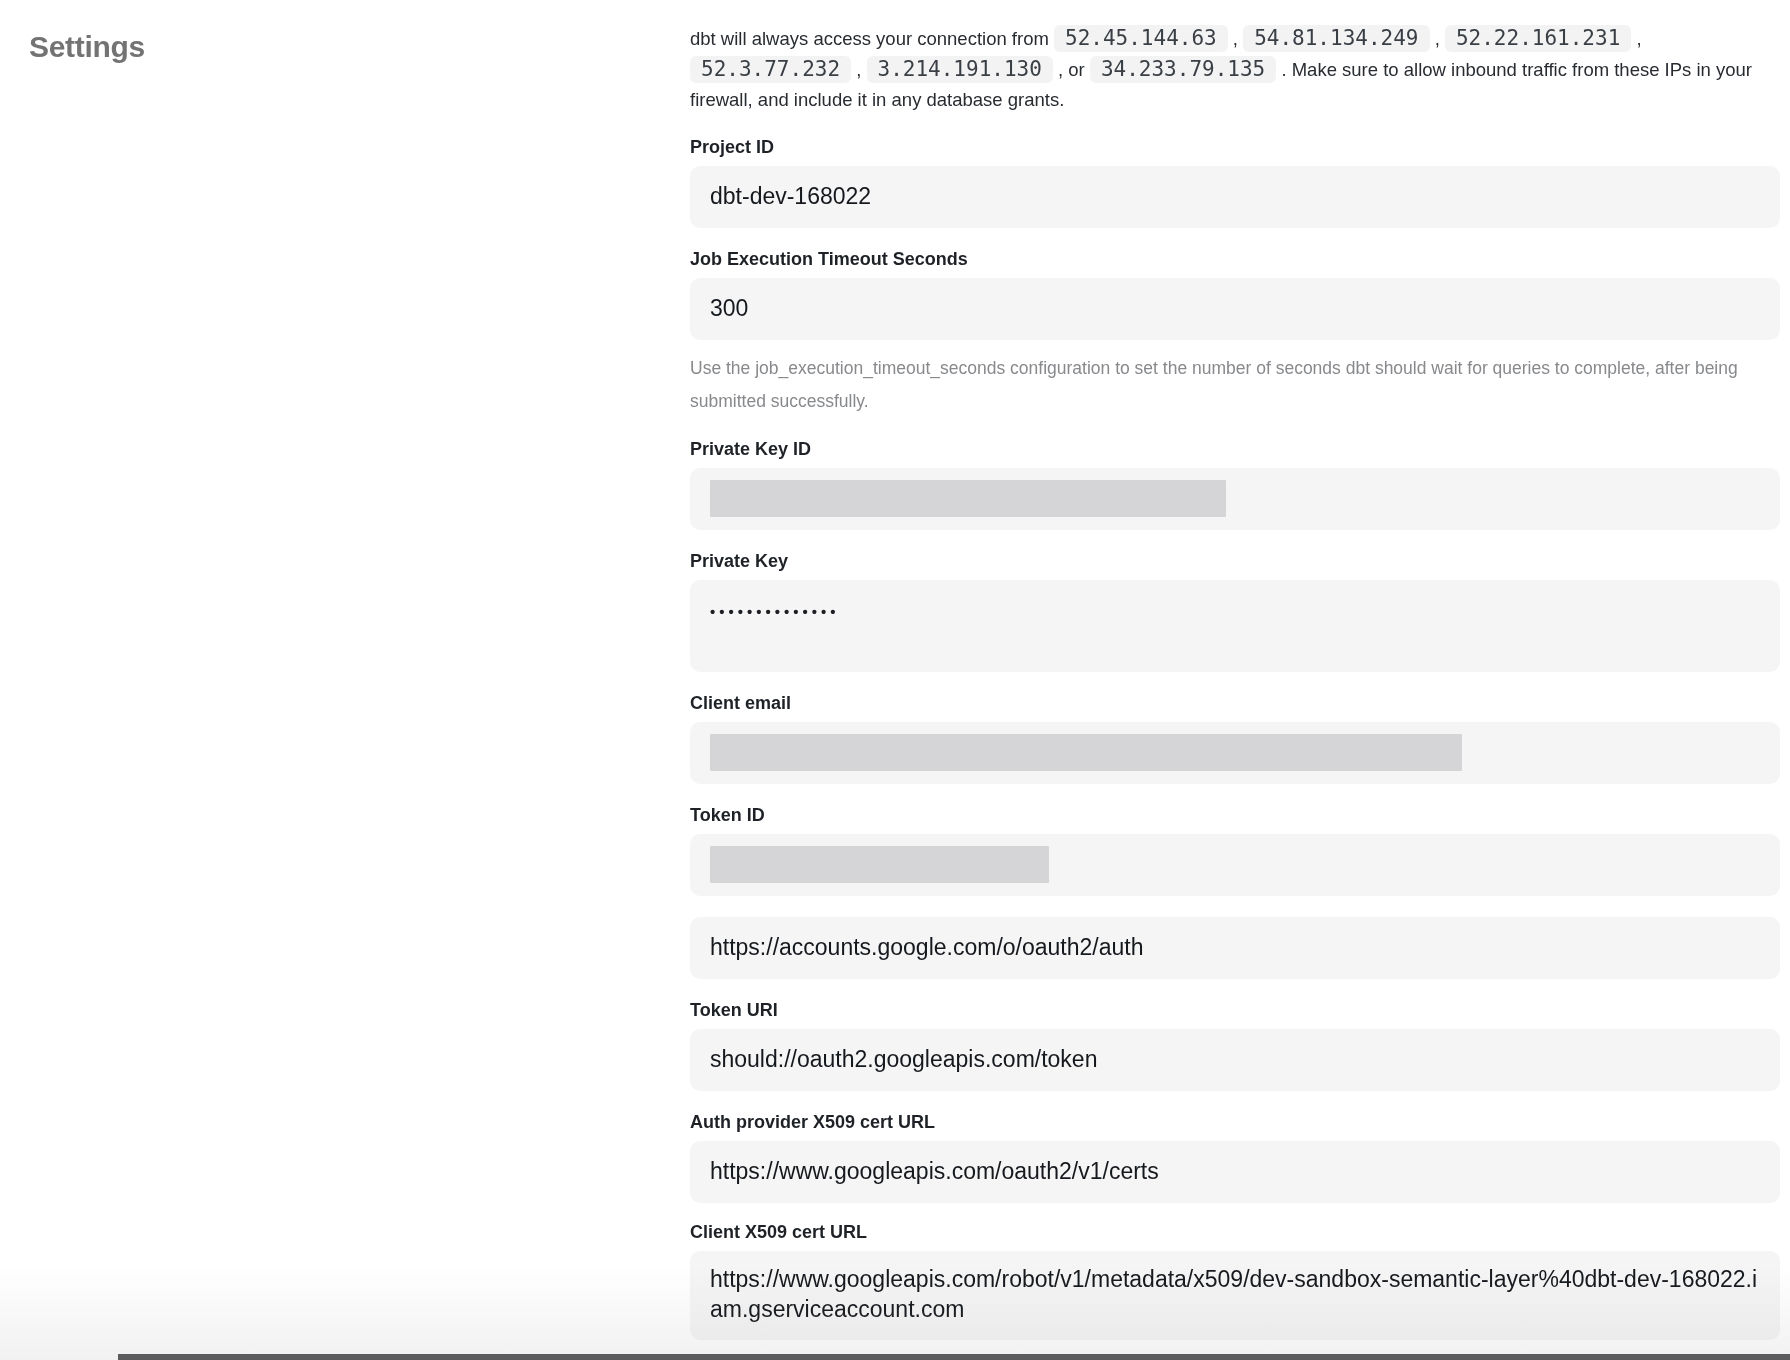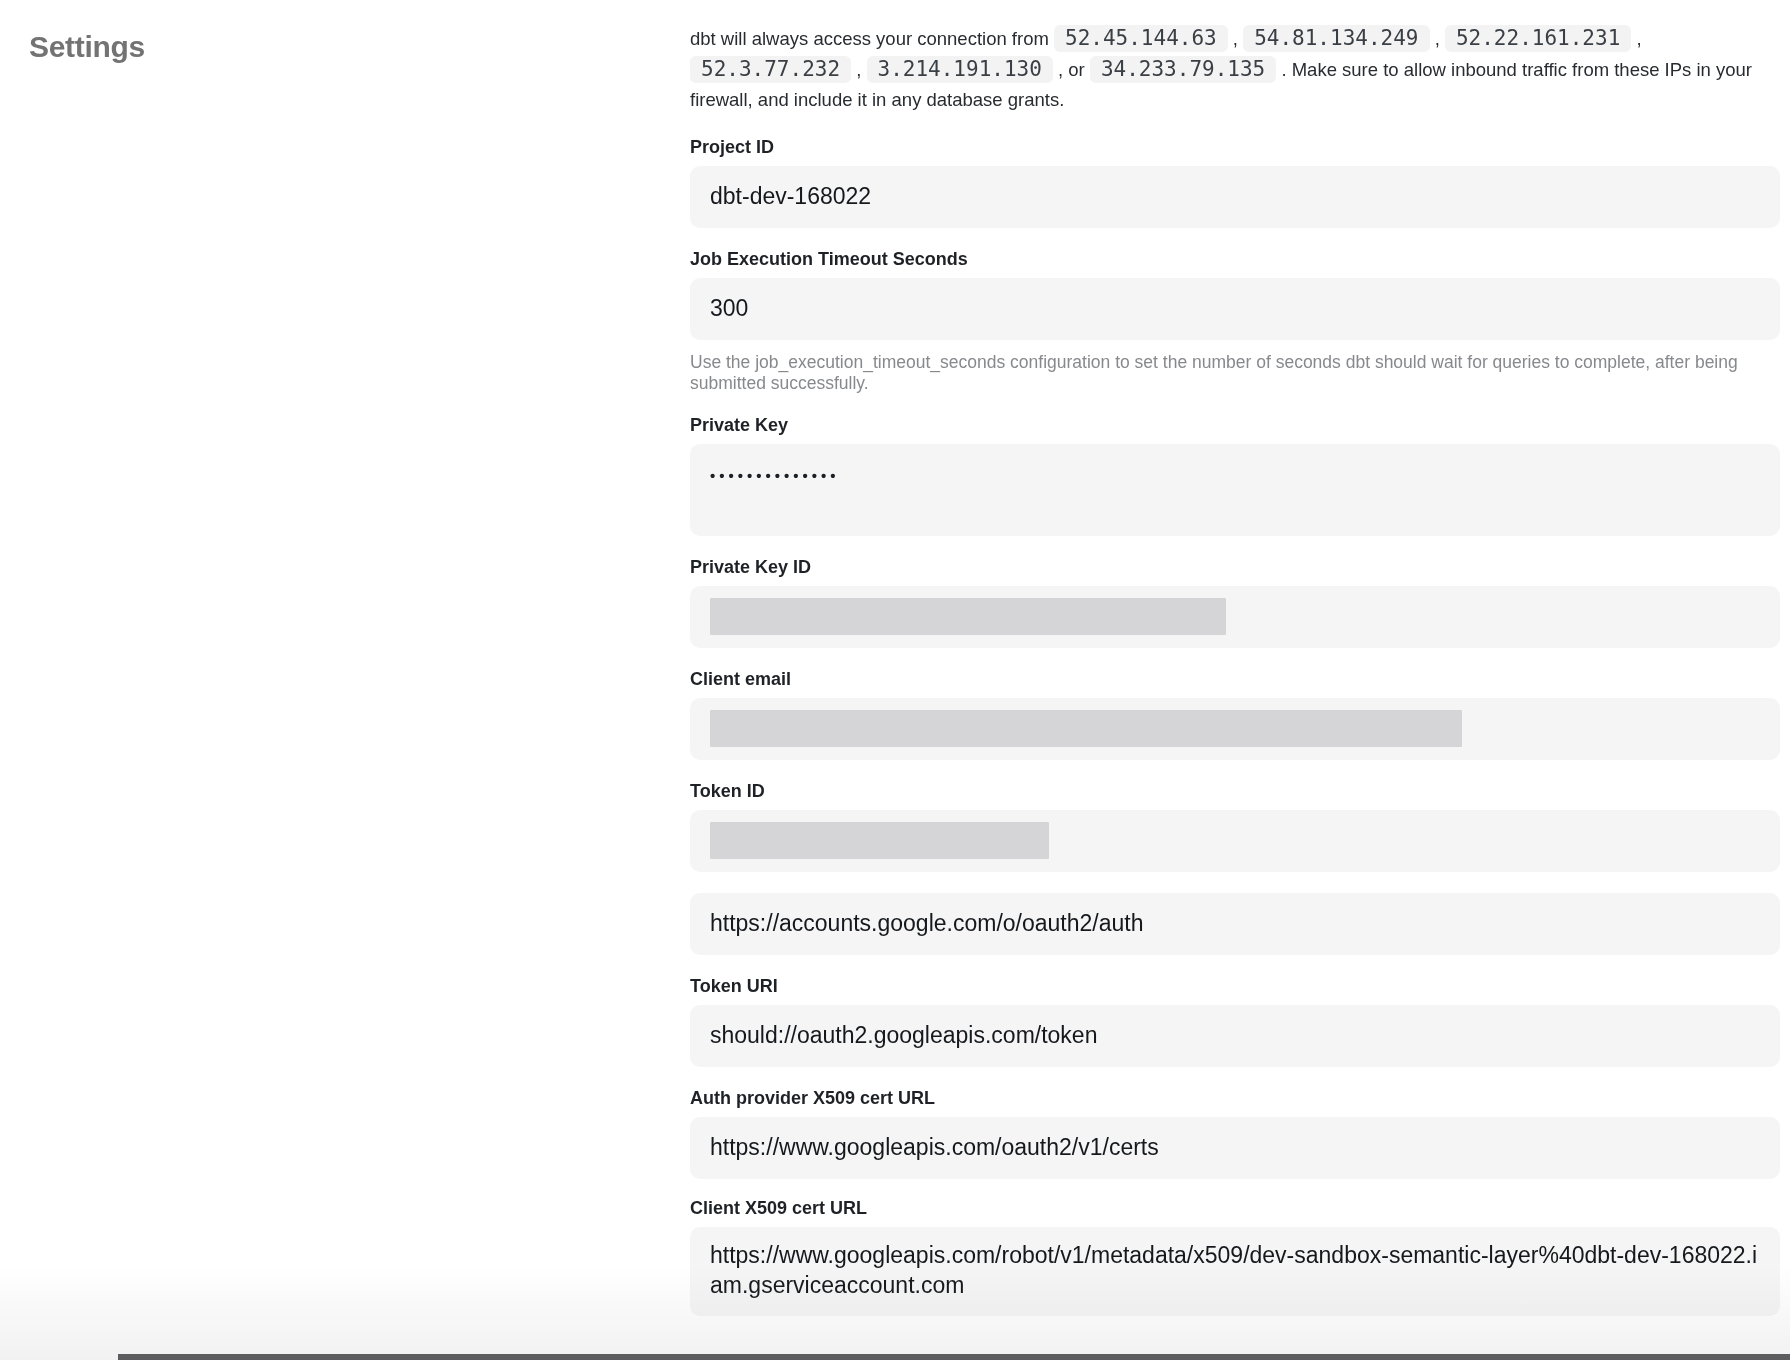--- a/index.html
+++ b/index.html
@@ -66,21 +66,21 @@
     font-size:15px; letter-spacing:4px; color:#1c1f23; font-weight:700;
     line-height:18px;
   }
 
   .redacted-bar {
     height:37px; background:#d5d5d7; border-radius:1px;
   }
 
   .helper {
     margin-top:12px;
-    font-size:17.5px; line-height:21px; color:#87898c;
+    font-size:17.5px; line-height:33px; color:#87898c;
   }
 
   .bottom-fade {
     position:absolute; left:0; right:0; bottom:0; height:95px;
     background:linear-gradient(to bottom, rgba(120,120,125,0) 0%, rgba(120,120,125,0.10) 100%);
     pointer-events:none;
   }
   .bottom-edge {
     position:absolute; left:118px; right:0; bottom:0; height:6px;
     background:#5c5c5e;
@@ -104,30 +104,30 @@
 
   <div class="group">
     <div class="field-label">Job Execution Timeout Seconds</div>
     <div class="field-input">
       <span>300</span>
     </div>
     <div class="helper">Use the job_execution_timeout_seconds configuration to set the number of seconds dbt should wait for queries to complete, after being submitted successfully.</div>
   </div>
 
   <div class="group">
-    <div class="field-label">Private Key</div>
-    <div class="field-textarea">
-      <span class="password-dots">••••••••••••••</span>
+    <div class="field-label">Private Key ID</div>
+    <div class="field-input">
+      <div class="redacted-bar" style="width:516px"></div>
     </div>
   </div>
 
   <div class="group">
-    <div class="field-label">Private Key ID</div>
-    <div class="field-input">
-      <div class="redacted-bar" style="width:516px"></div>
+    <div class="field-label">Private Key</div>
+    <div class="field-textarea">
+      <span class="password-dots">••••••••••••••</span>
     </div>
   </div>
 
   <div class="group">
     <div class="field-label">Client email</div>
     <div class="field-input">
       <div class="redacted-bar" style="width:752px"></div>
     </div>
   </div>
 

